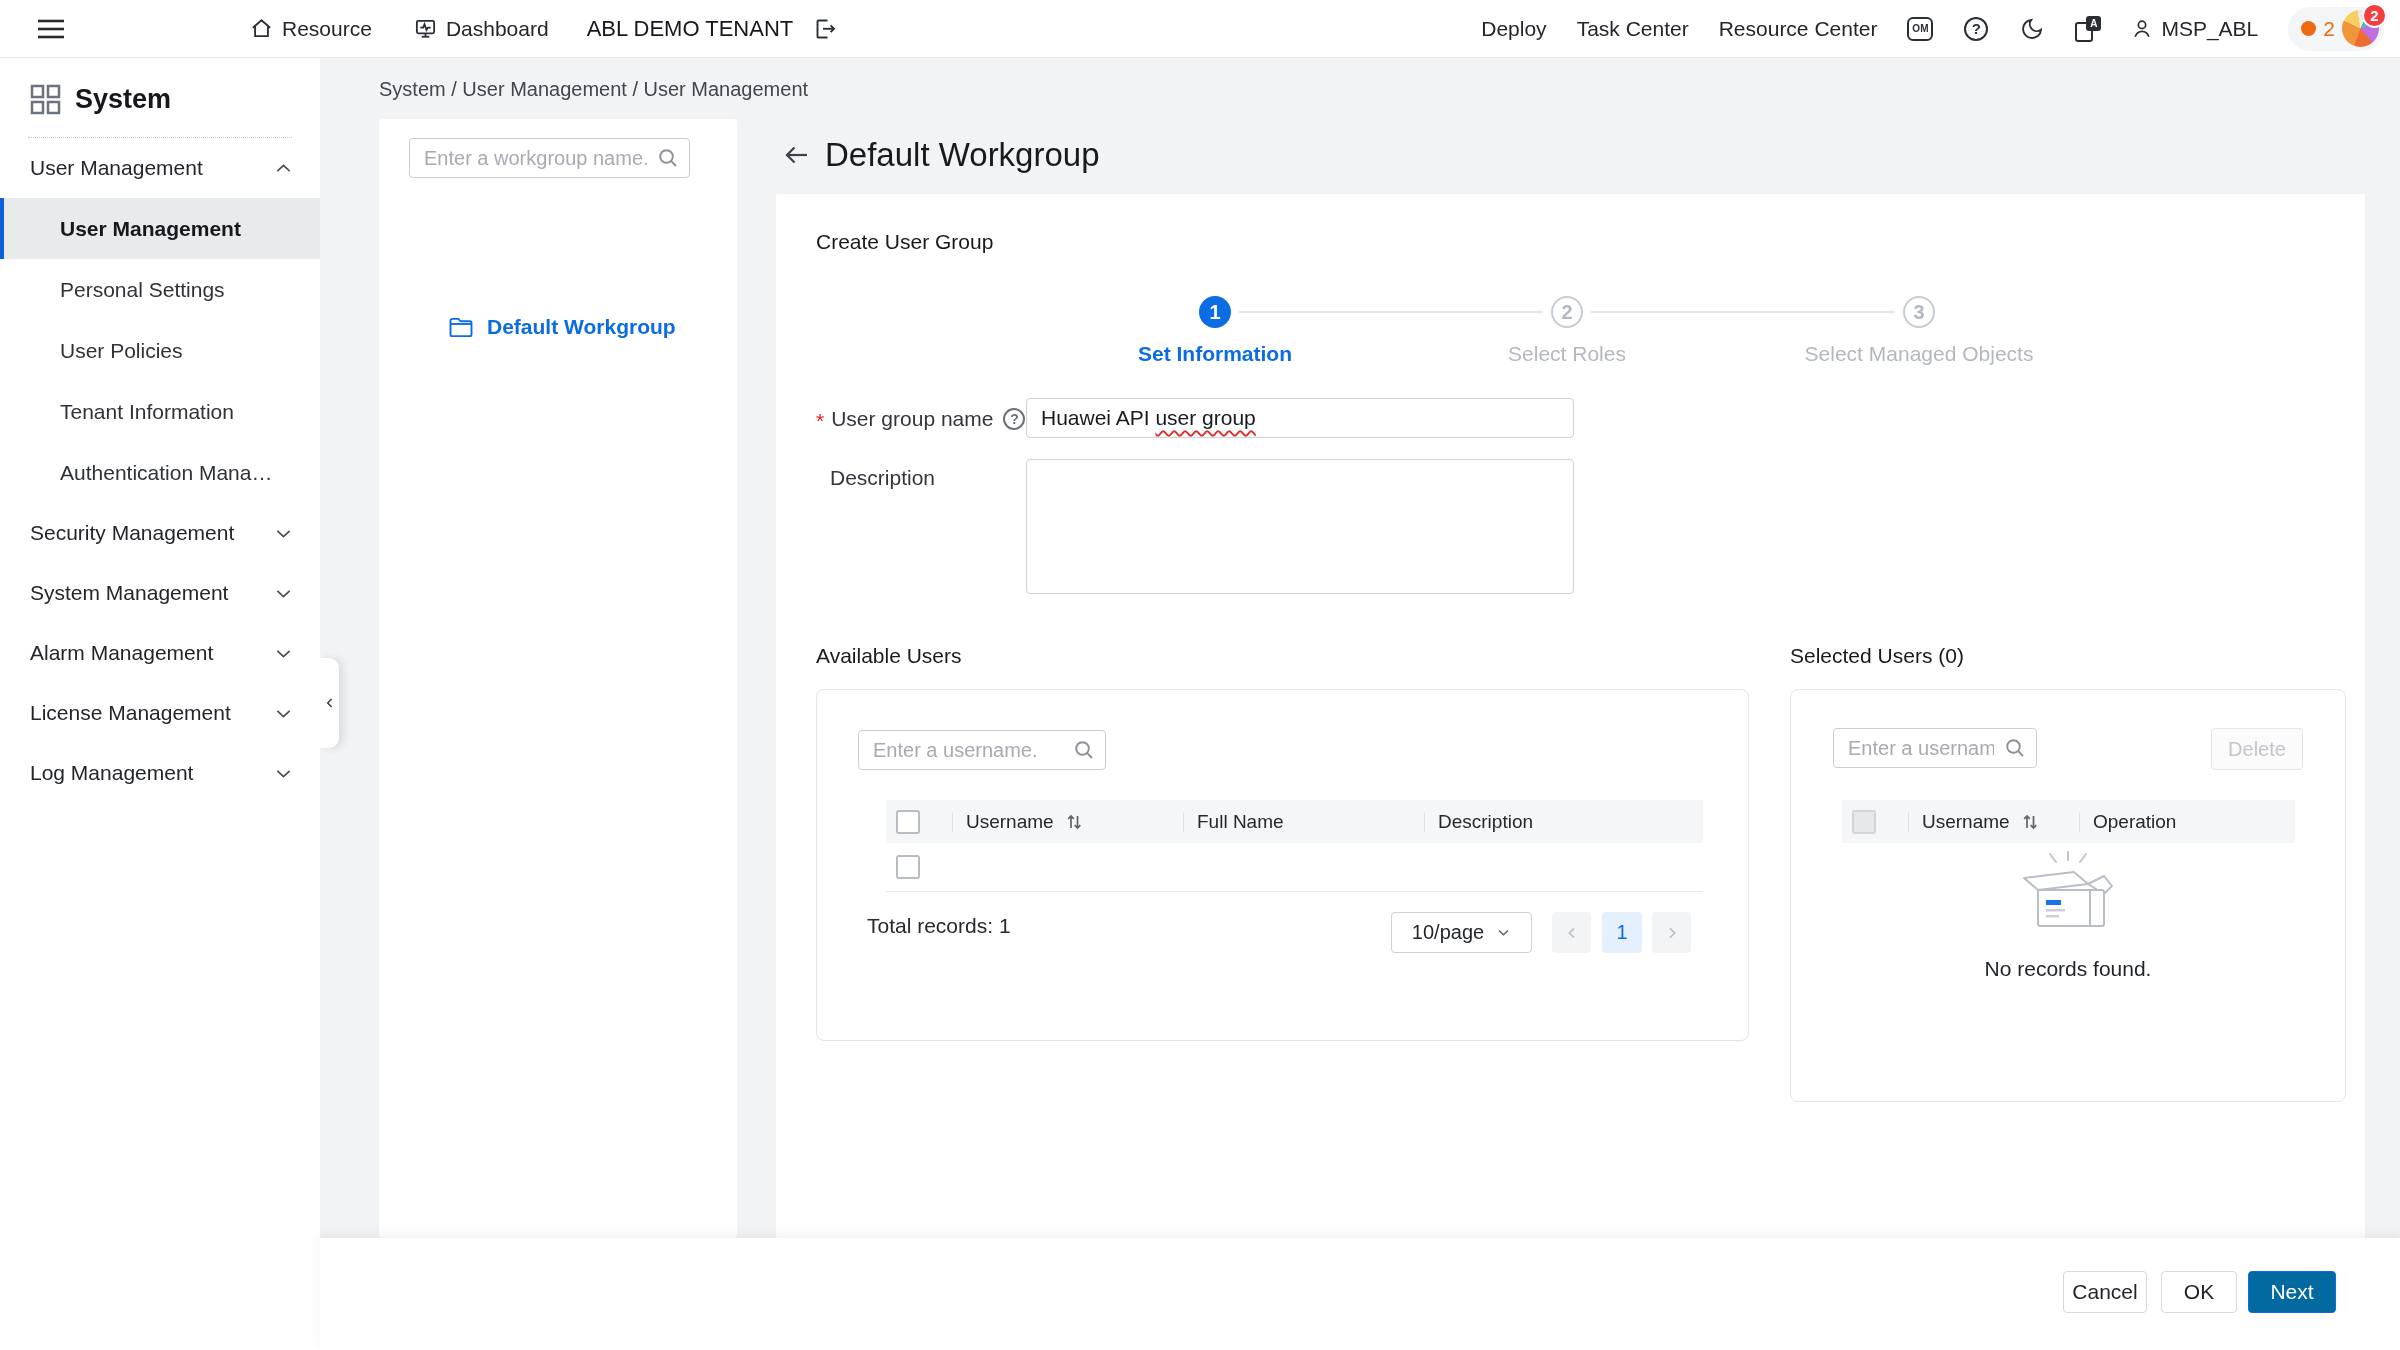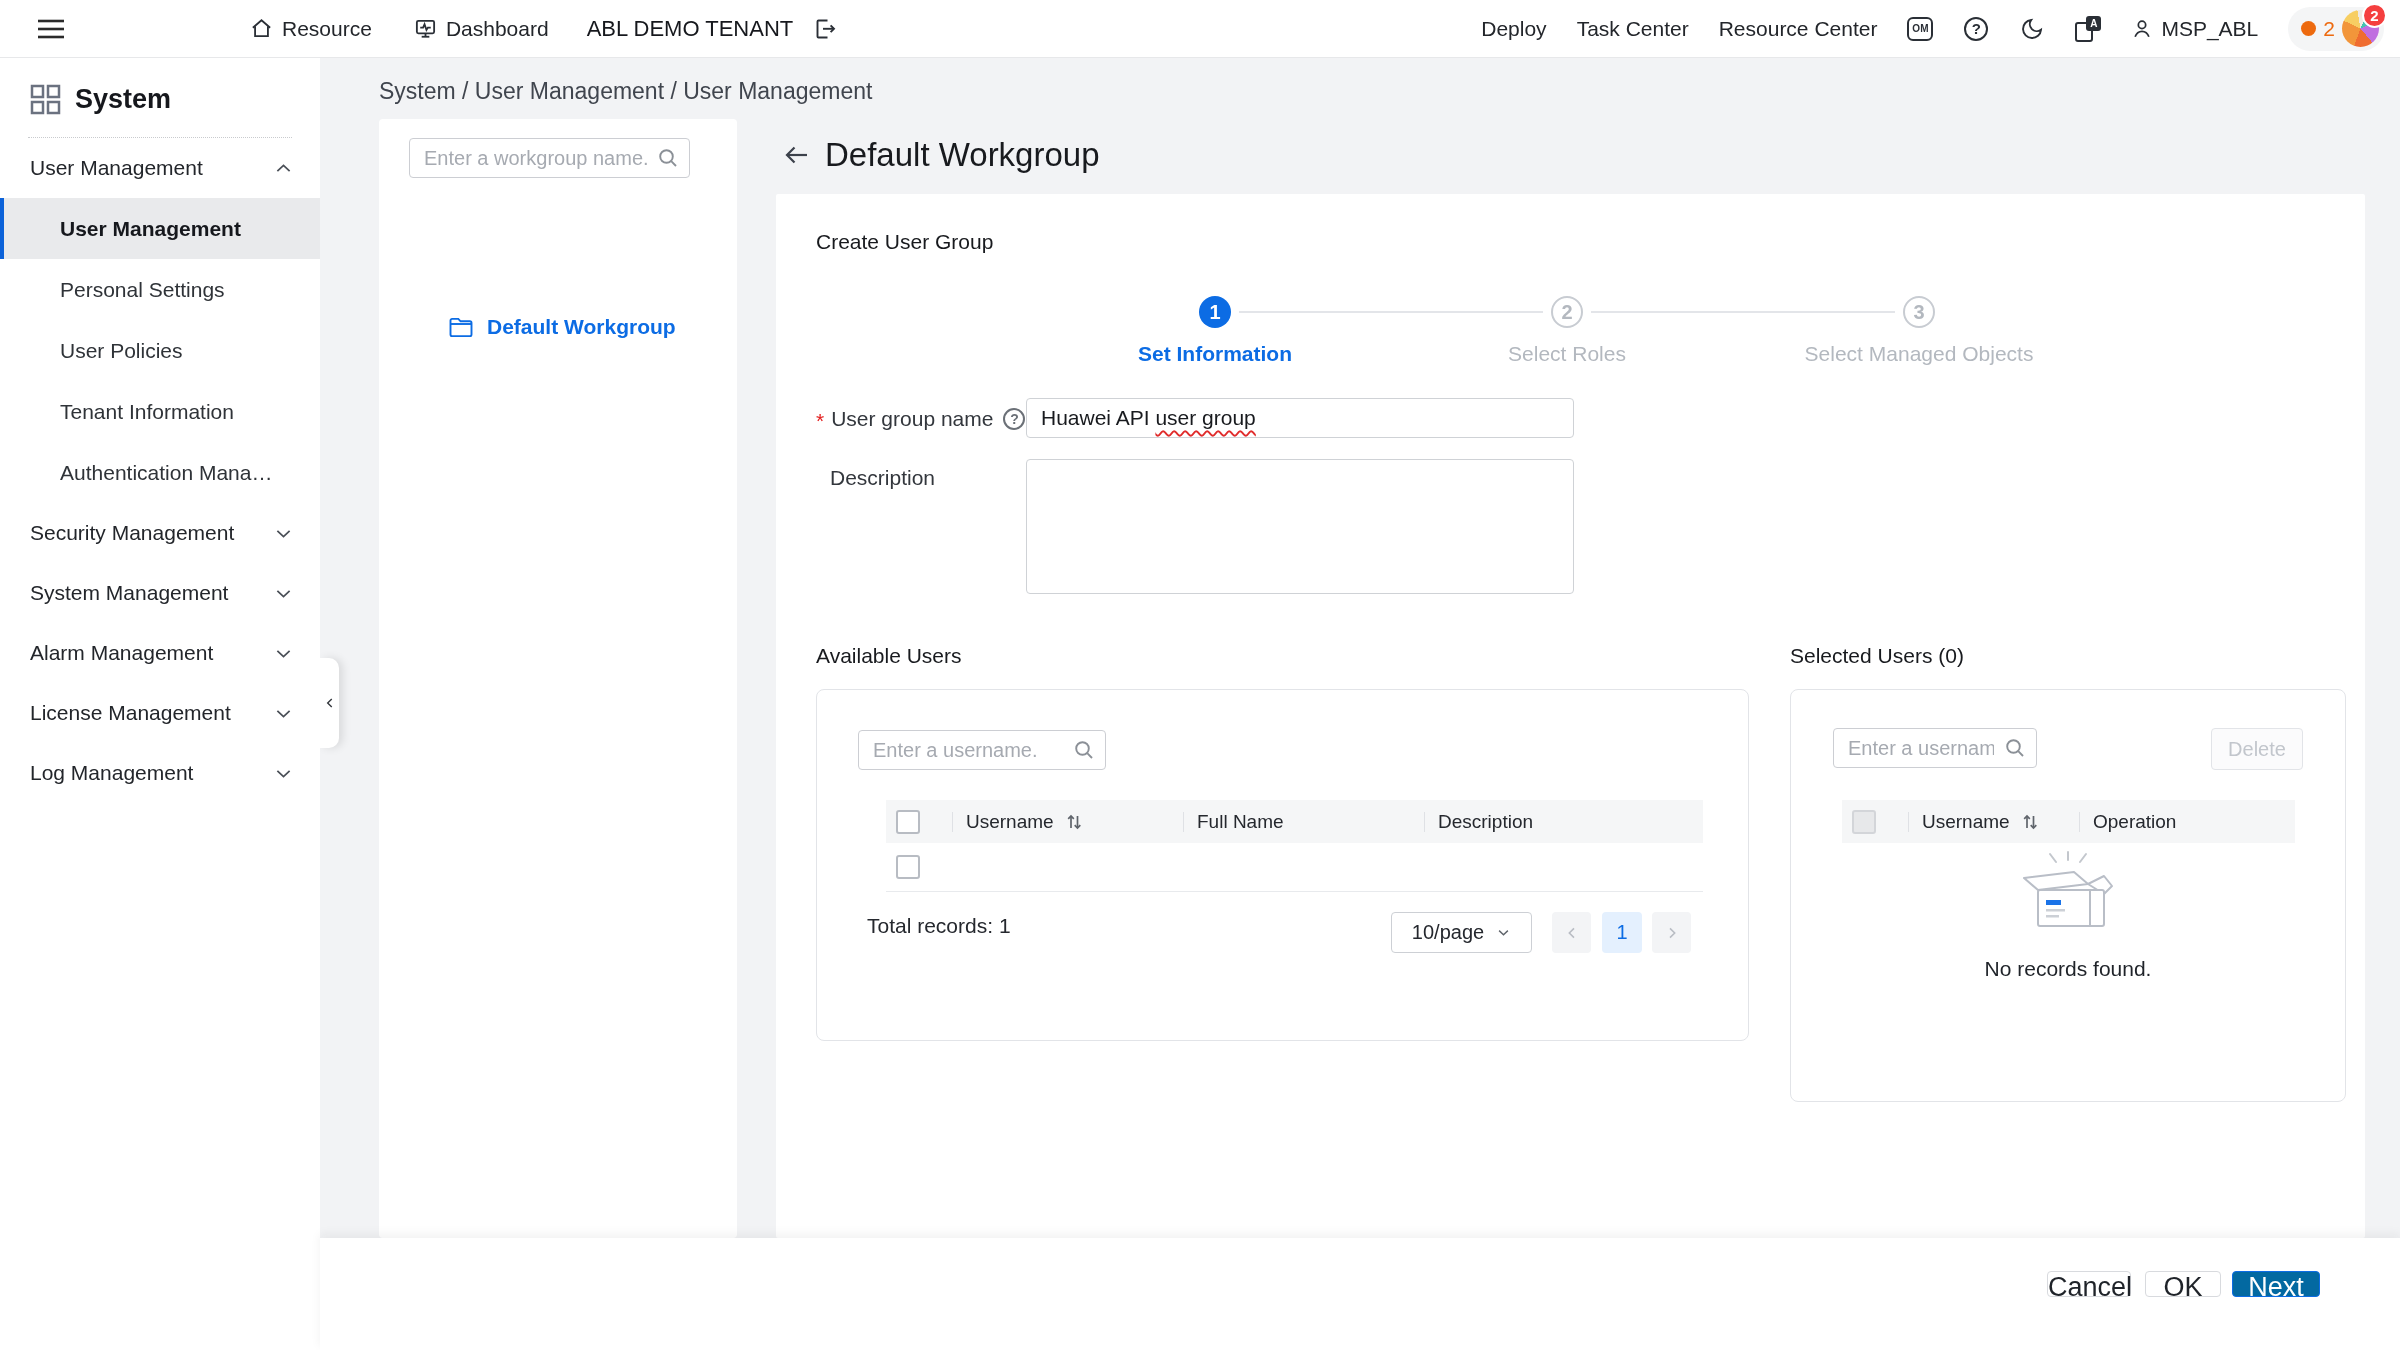--- a/index.html
+++ b/index.html
@@ -56,21 +56,21 @@
   .side-sub { height:61px; display:flex; align-items:center; padding-left:60px;
               font-size:21px; color:#2f3338; cursor:pointer; }
   .side-sub.active { background:#e9eaec; border-left:4px solid #0c62d9; padding-left:56px;
                      font-weight:bold; color:#16181d; }
   #collapse-tab { position:absolute; left:320px; top:658px; width:19px; height:90px; background:#fff;
                   border-radius:0 10px 10px 0; box-shadow:4px 0 9px rgba(0,0,0,.10);
                   display:flex; align-items:center; justify-content:center; z-index:2; cursor:pointer; }
 
   
   #content { position:absolute; left:320px; top:58px; right:0; bottom:0; background:#f2f3f5; }
-  #breadcrumb { position:absolute; left:59px; top:20px; font-size:23px; color:#40454e; }
+  #breadcrumb { position:absolute; left:59px; top:20px; font-size:20px; color:#40454e; }
 
   #tree-panel { position:absolute; left:59px; top:61px; width:358px; bottom:112px;
                 background:#fff; border-radius:4px; }
   .search-box { position:relative; }
   .search-box input { width:100%; height:40px; border:1px solid #ccced3; border-radius:4px;
                       padding:0 42px 0 14px; font-size:20px; color:#1f2329; background:#fff; }
   .search-box input::placeholder { color:#a6aab1; }
   .search-box .mag { position:absolute; right:11px; top:9px; }
   #tree-search { position:absolute; left:30px; top:19px; width:281px; }
   #tree-node { position:absolute; left:69px; top:196px; display:flex; align-items:center; gap:13px; cursor:pointer; }
@@ -131,21 +131,21 @@
              color:#0c6ce4; font-size:20px; display:flex; align-items:center; justify-content:center; cursor:pointer; }
 
   .delete-btn { position:absolute; left:420px; top:38px; width:92px; height:42px; background:#fbfbfc;
                 border:1px solid #e2e4e8; border-radius:4px; font-size:20px; color:#c2c6cc; cursor:default; }
   .empty-state { position:absolute; left:0; top:160px; width:100%; text-align:center; }
   .empty-text { margin-top:11px; font-size:21px; color:#1f2329; }
 
   
   #footer { position:absolute; left:320px; right:0; bottom:0; height:112px; background:#fff;
             box-shadow:0 -4px 10px rgba(31,35,41,.06); z-index:4; }
-  .f-btn { position:absolute; top:33px; height:26px; border-radius:4px; font-size:27px; cursor:pointer; }
+  .f-btn { position:absolute; top:33px; height:42px; border-radius:4px; font-size:21px; cursor:pointer;margin-left:16px; }
   .f-plain { background:#fff; border:1px solid #d8dade; color:#1f2329; }
   #btn-cancel { left:1727px; width:84px; }
   #btn-ok { left:1825px; width:76px; }
   #btn-next { left:1912px; width:88px; background:#0369a1; border:1px solid #0c6ce4; color:#fff; }
 </style>
 </head>
 <body>
 
 <div id="topbar">
   <div class="tb-left">

